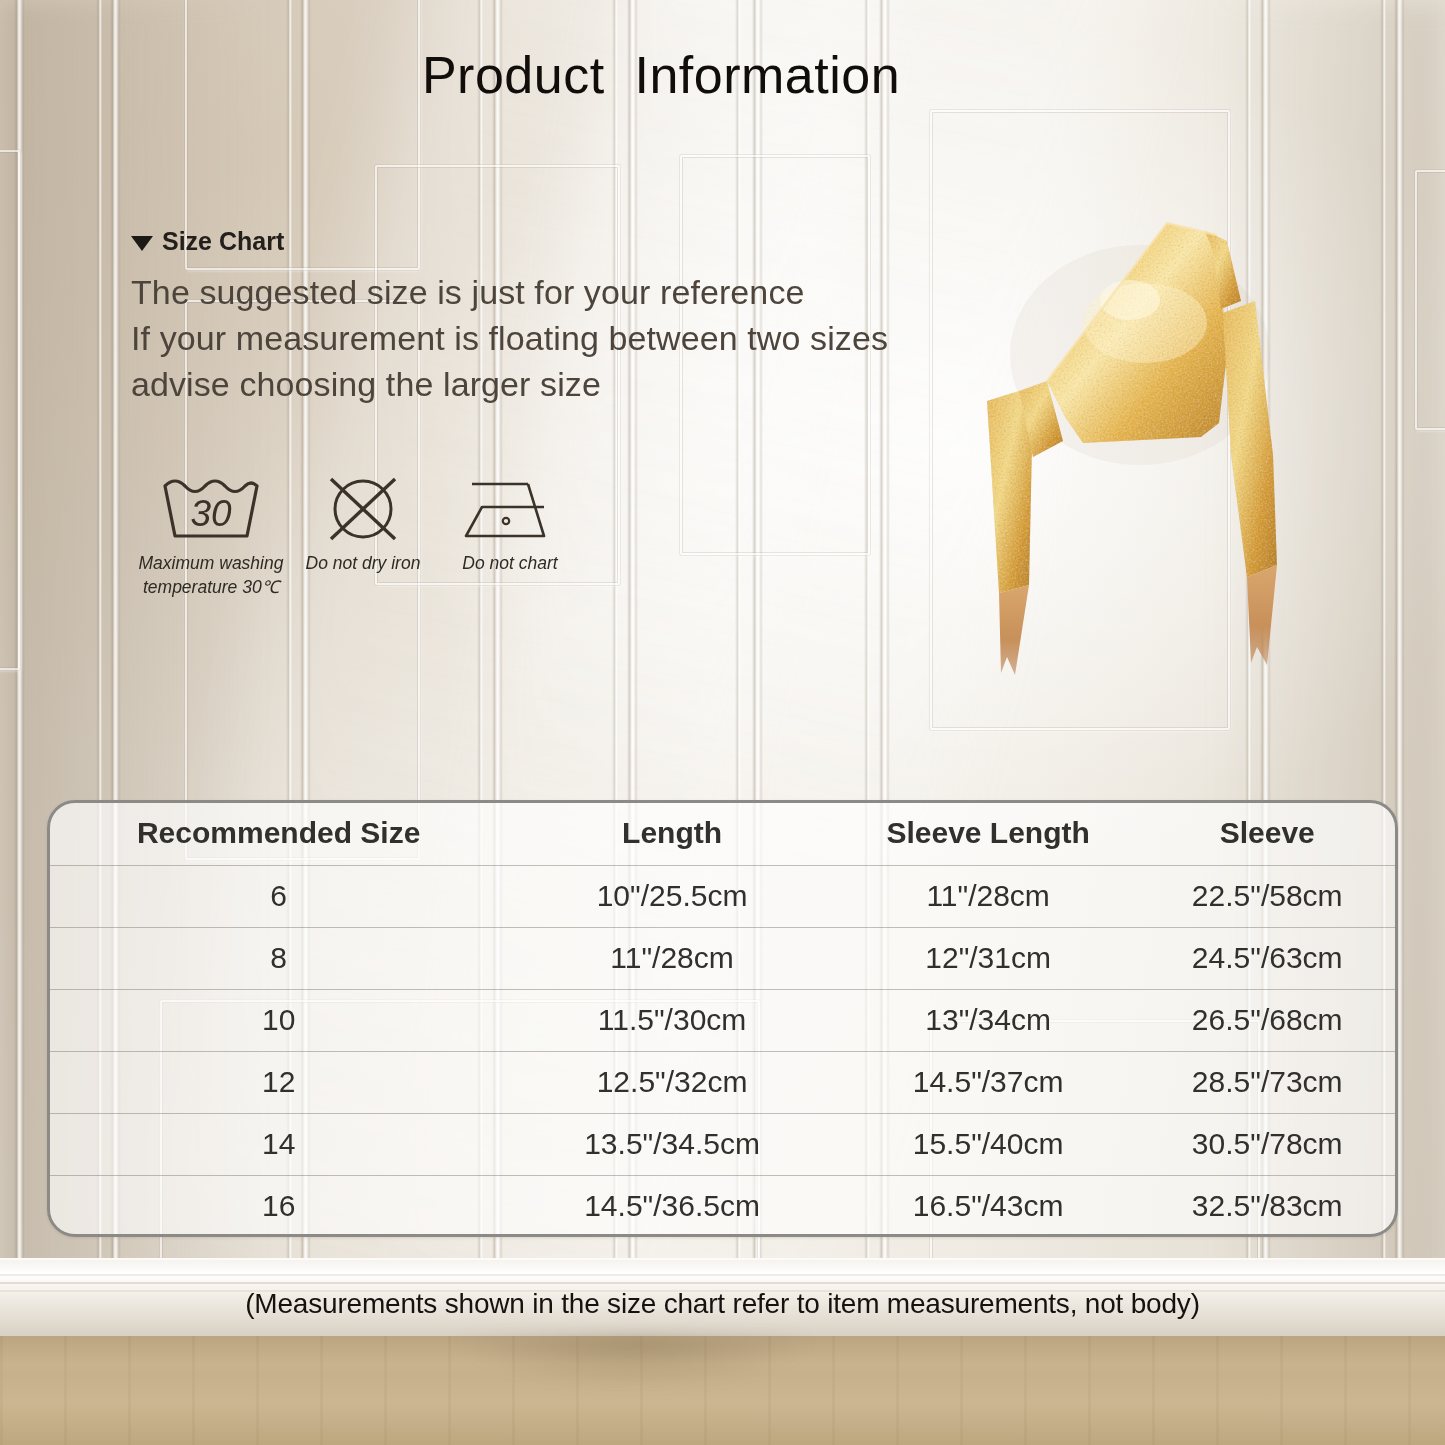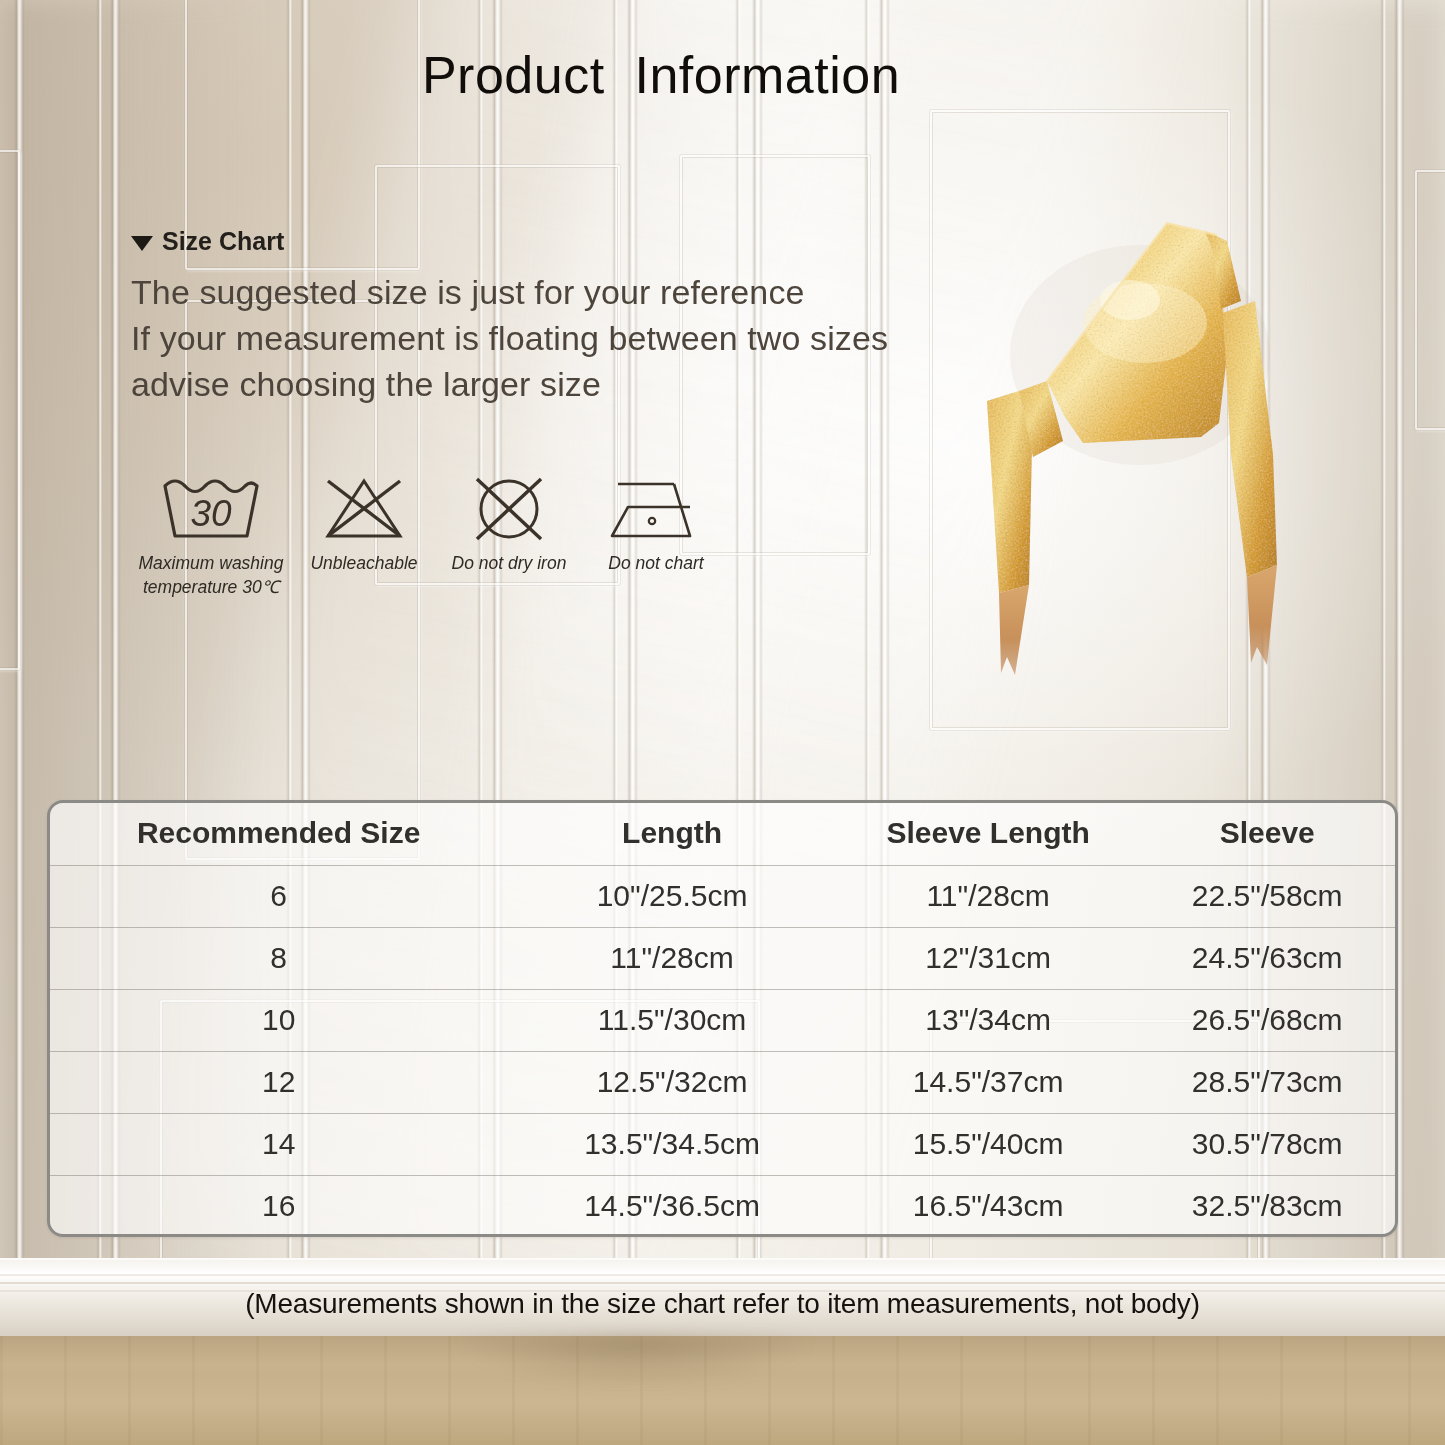--- a/index.html
+++ b/index.html
@@ -150,21 +150,21 @@
   }
 
   
   #product-photo { position:absolute; left:955px; top:205px; width:370px; height:500px; }
 
   
   #size-table {
     position:absolute; left:47px; top:800px;
     width:1351px; height:437px;
     border:3px solid #8b8a87;
-    border-radius:16px;
+    border-radius:28px;
     background:rgba(255,255,255,.46);
     overflow:hidden;
     box-shadow:0 1px 3px rgba(120,105,85,.18);
   }
   #size-table table {
     width:100%; height:100%;
     border-collapse:collapse;
     table-layout:fixed;
   }
   #size-table th, #size-table td {
@@ -262,30 +262,20 @@
         <svg width="104" height="70" viewBox="0 0 104 70">
           <path d="M6 12 Q 16 2 26 12 Q 36 23 46 12 Q 56 2 66 12 Q 76 23 86 12 Q 92 6 98 12
                    L 88 62 L 16 62 Z" fill="none" stroke="#3b332a" stroke-width="3.2" stroke-linejoin="round"></path>
           <text x="52" y="52" text-anchor="middle" font-family="&quot;Liberation Sans&quot;, sans-serif" font-size="37" fill="#3b332a">30</text>
         </svg>
       </div>
       <div class="care-label">Maximum washing
 temperature 30℃</div>
     </div>
 
-    <div class="care-item" style="width:146px">
-      <div class="care-icon">
-        <svg width="86" height="70" viewBox="0 0 86 70">
-          <path d="M43 7 L 79 62 L 7 62 Z" fill="none" stroke="#3b332a" stroke-width="3"></path>
-          <line x1="7" y1="7" x2="79" y2="62" stroke="#3b332a" stroke-width="3.4"></line>
-          <line x1="79" y1="7" x2="7" y2="62" stroke="#3b332a" stroke-width="3.4"></line>
-        </svg>
-      </div>
-      <div class="care-label">Unbleachable</div>
-    </div>
 
     <div class="care-item" style="width:144px">
       <div class="care-icon">
         <svg width="82" height="70" viewBox="0 0 82 70">
           <circle cx="41" cy="35" r="28" fill="none" stroke="#3b332a" stroke-width="3"></circle>
           <line x1="9" y1="5" x2="73" y2="65" stroke="#3b332a" stroke-width="3.4"></line>
           <line x1="73" y1="5" x2="9" y2="65" stroke="#3b332a" stroke-width="3.4"></line>
         </svg>
       </div>
       <div class="care-label">Do not dry iron</div>

